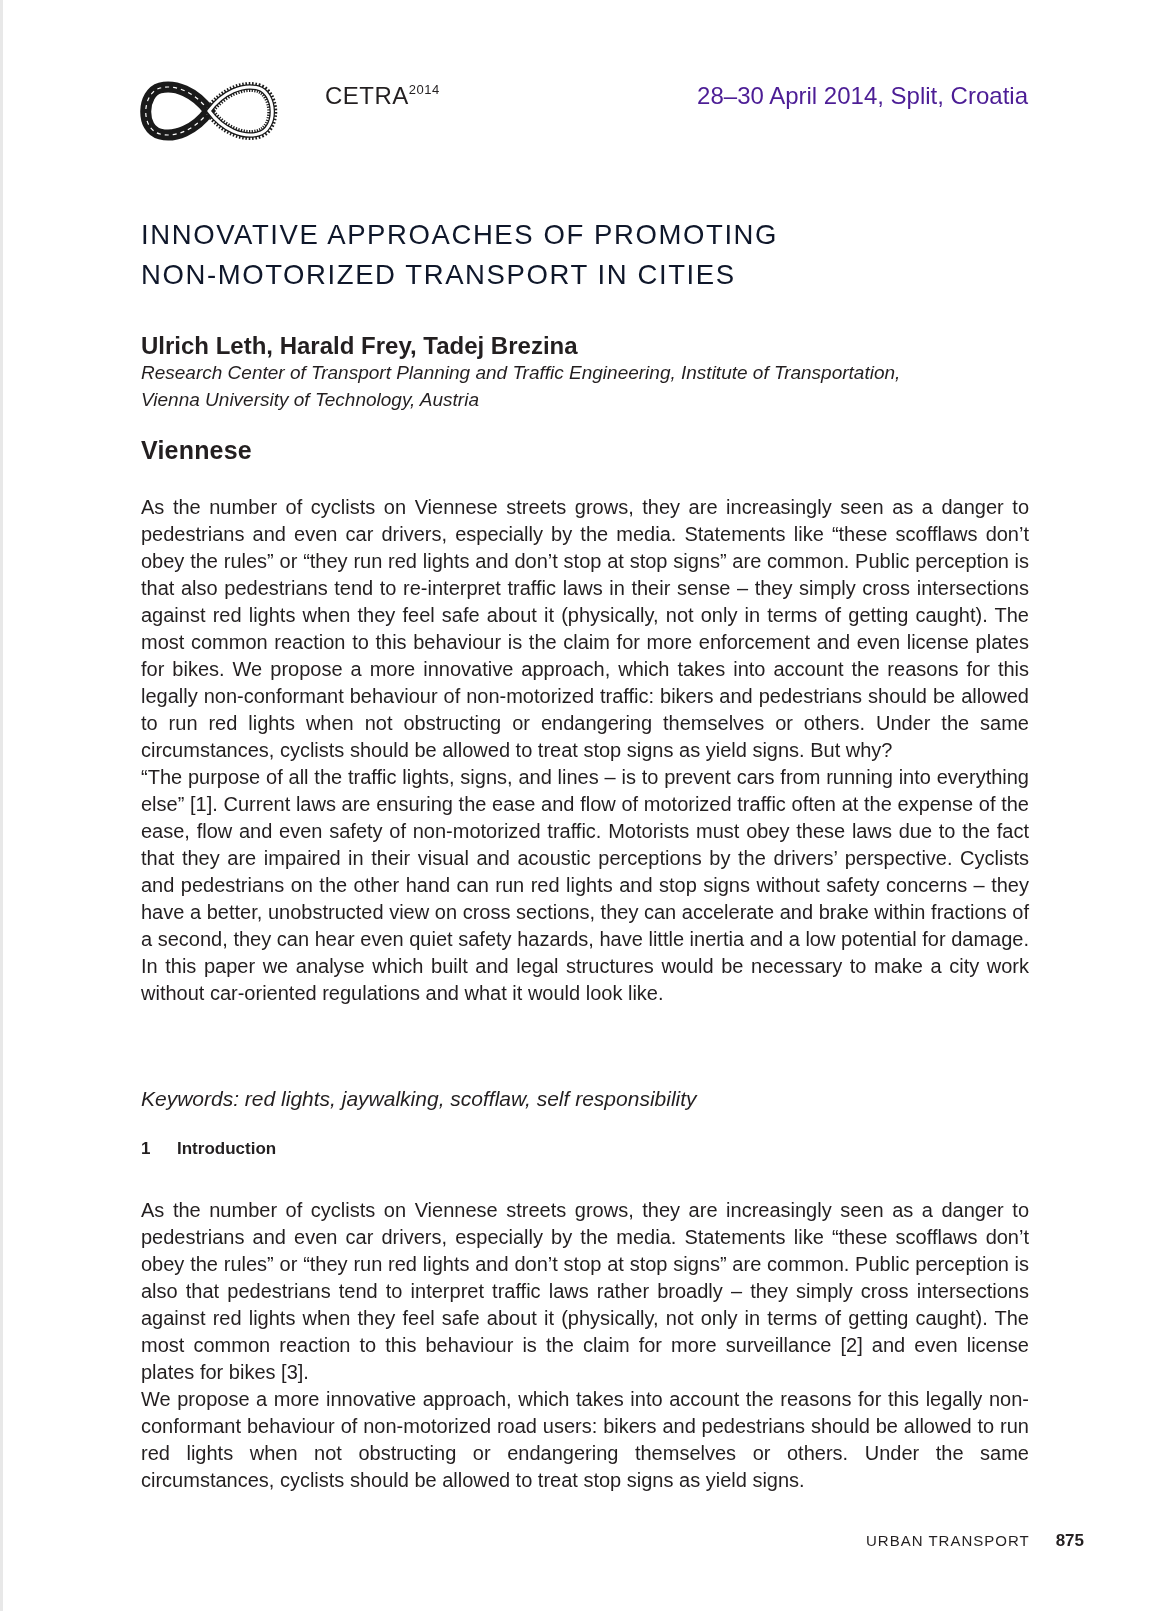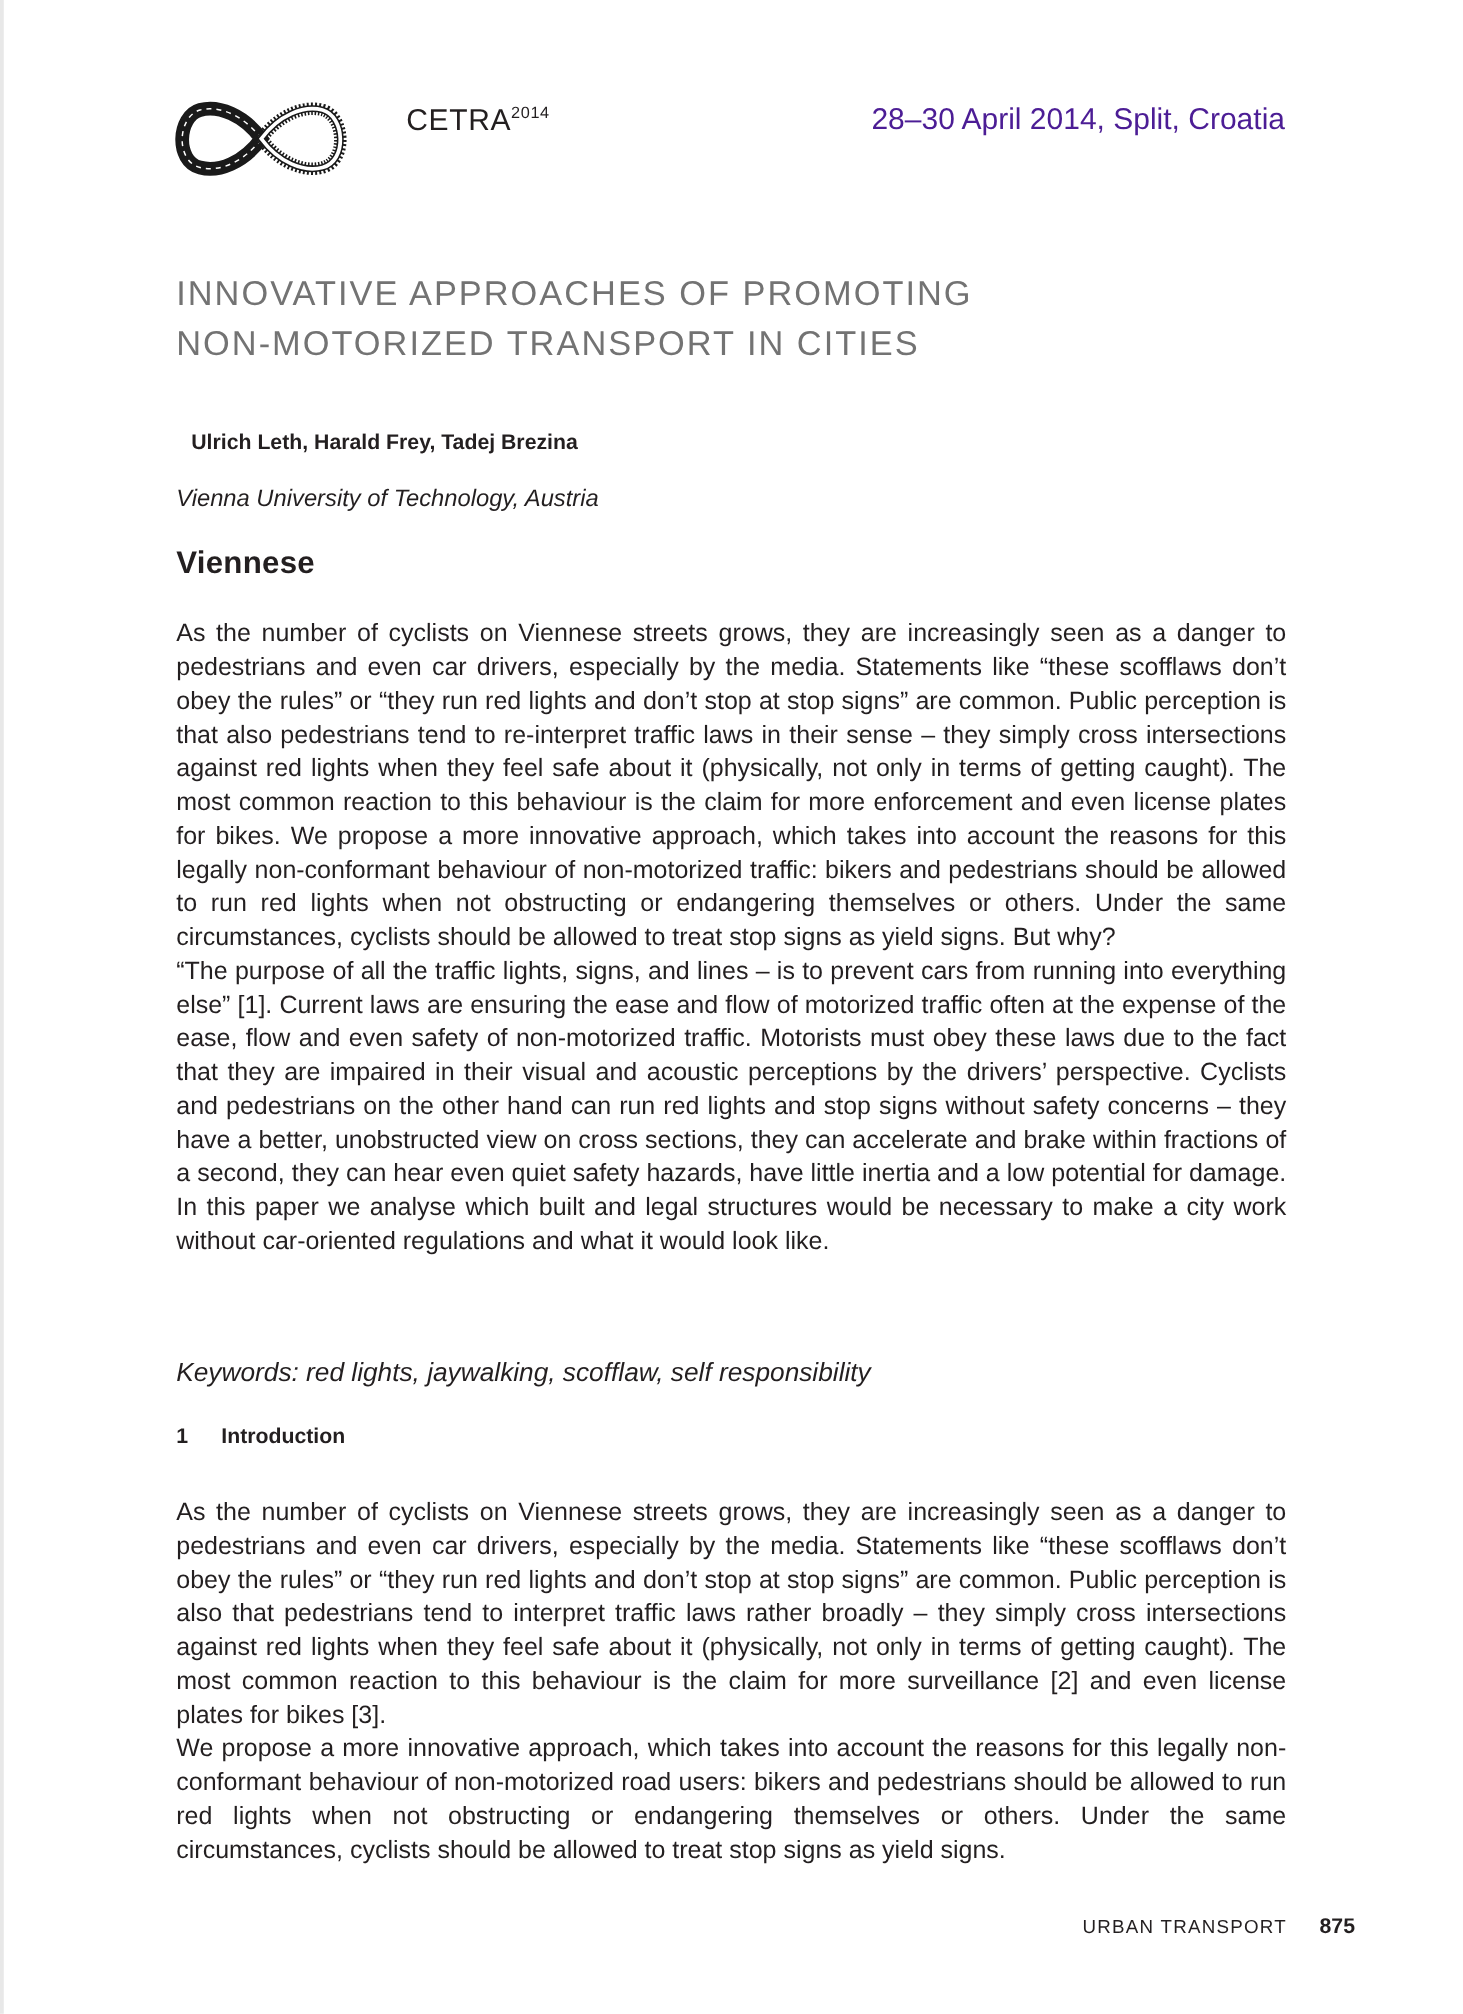--- a/index.html
+++ b/index.html
@@ -8,22 +8,22 @@
     font-family: "Liberation Sans", sans-serif; color: #231f20;
   }
   .page-edge { position: absolute; left: 0; top: 0; width: 3px; height: 1611px; background: #e8e8e8; }
   .header { position: absolute; left: 140px; top: 78px; width: 888px; height: 70px; }
   .logo { position: absolute; left: 0; top: 2px; width: 138px; height: 62px; }
   .conf-name { position: absolute; left: 185px; top: 4px; font-size: 24px; letter-spacing: 0.5px; color: #231f20; font-family: "Liberation Sans", sans-serif; }
   .conf-name sup { font-size: 13px; vertical-align: 10px; letter-spacing: 0.5px; }
   .conf-date { position: absolute; right: 0; top: 4px; font-size: 24px; color: #4c1d95; }
   .conf-full { position: absolute; left: 185px; top: 36px; font-size: 23px; font-weight: bold; color: #231f20; letter-spacing: -0.2px; }
   .conf-full sup { font-size: 13px; font-weight: bold; vertical-align: 9px; }
-  .title { position: absolute; left: 141px; top: 215px; width: 880px; font-size: 27.5px; line-height: 40px; letter-spacing: 1.6px; color: #737373; font-weight: normal; margin: 0; }
-  .authors { position: absolute; left: 141px; top: 332px; font-size: 17px; font-weight: bold; margin: 12px; }
+  .title { position: absolute; left: 141px; top: 215px; width: 880px; font-size: 27.5px; line-height: 40px; letter-spacing: 1.6px; color: #0f172a; font-weight: normal; margin: 0; }
+  .authors { position: absolute; left: 141px; top: 332px; font-size: 24px; font-weight: bold; margin: 0; }
   .affil { position: absolute; left: 141px; top: 359px; width: 890px; font-size: 19px; font-style: italic; line-height: 27px; margin: 0; }
   .h-abstract { position: absolute; left: 141px; top: 436px; font-size: 25px; font-weight: bold; margin: 0; letter-spacing: 0.2px; }
   .body-text { position: absolute; left: 141px; width: 888px; font-size: 20px; line-height: 27px; margin: 0; text-align: justify; }
   .body-text p { margin: 0; }
   .abstract-body { top: 494px; }
   .keywords { position: absolute; left: 141px; top: 1087px; font-size: 21px; font-style: italic; margin: 0; text-align: right; }
   .h-intro { position: absolute; left: 141px; top: 1139px; font-size: 17px; font-weight: bold; margin: 0; }
   .h-intro .num { display: inline-block; width: 36px; }
   .intro-body { top: 1197px; }
   .footer { position: absolute; right: 86px; top: 1531px; font-size: 15px; letter-spacing: 1px; }
@@ -48,21 +48,21 @@
   <div class="conf-date">28–30 April 2014, Split, Croatia</div>
 </div>
 
 <h1 class="title">
   <span>INNOVATIVE APPROACHES OF PROMOTING</span><br>
   <span>NON-MOTORIZED TRANSPORT IN CITIES</span>
 </h1>
 
 <p class="authors">Ulrich Leth, Harald Frey, Tadej Brezina</p>
 <p class="affil">
-  <br>
+  <span>Research Center of Transport Planning and Traffic Engineering, Institute of Transportation,</span><br>
   <span>Vienna University of Technology, Austria</span>
 </p>
 
 <h2 class="h-abstract">Viennese</h2>
 
 <div class="body-text abstract-body">
   <p>As the number of cyclists on Viennese streets grows, they are increasingly seen as a danger to pedestrians and even car drivers, especially by the media. Statements like “these scofflaws don’t obey the rules” or “they run red lights and don’t stop at stop signs” are common. Public perception is that also pedestrians tend to re-interpret traffic laws in their sense – they simply cross intersections against red lights when they feel safe about it (physically, not only in terms of getting caught). The most common reaction to this behaviour is the claim for more enforce­ment and even license plates for bikes. We propose a more innovative approach, which takes into account the reasons for this legally non-conformant behaviour of non-motorized traffic: bikers and pedestrians should be allowed to run red lights when not obstructing or endange­ring themselves or others. Under the same circumstances, cyclists should be allowed to treat stop signs as yield signs. But why?</p>
   <p>“The purpose of all the traffic lights, signs, and lines – is to prevent cars from running into everything else” [1]. Current laws are ensuring the ease and flow of motorized traffic often at the expense of the ease, flow and even safety of non-motorized traffic. Motorists must obey these laws due to the fact that they are impaired in their visual and acoustic perceptions by the drivers’ perspective. Cyclists and pedestrians on the other hand can run red lights and stop signs without safety concerns – they have a better, unobstructed view on cross sections, they can accelerate and brake within fractions of a second, they can hear even quiet safety hazards, have little inertia and a low potential for damage. In this paper we analyse which built and legal structures would be necessary to make a city work without car-oriented regu­lations and what it would look like.</p>
 </div>
 

